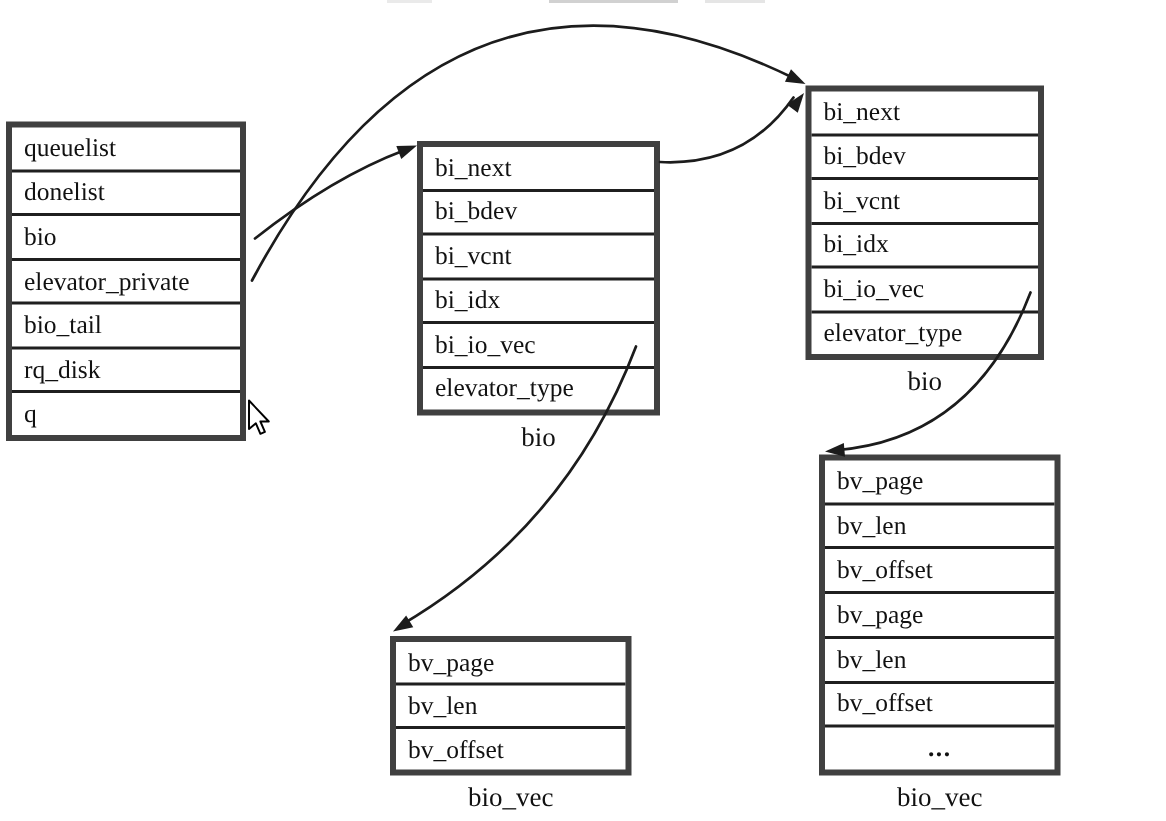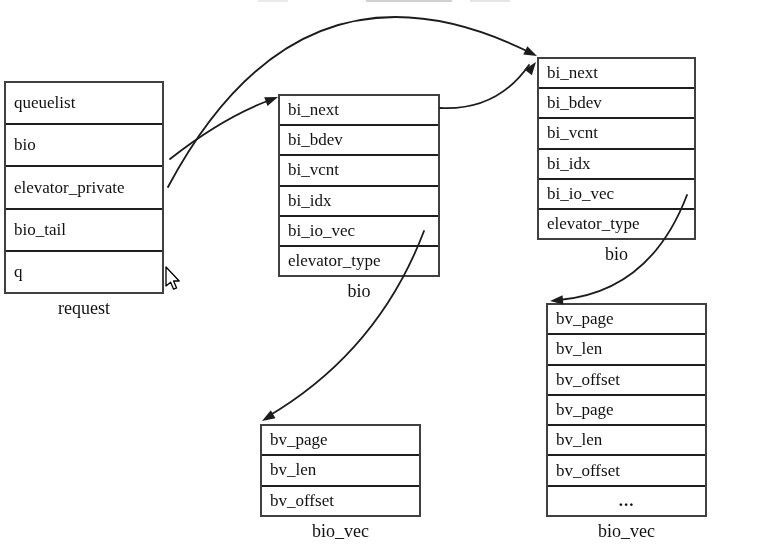--- a/index.html
+++ b/index.html
@@ -6,21 +6,21 @@
   #canvas{
     position:relative;
     width:777px;height:547px;
     background:#ffffff;
     overflow:hidden;
     font-family:"Liberation Serif", serif;
     color:#111111;
   }
   .struct{position:absolute;}
   .box{
-    border:2px solid #404040;
+    border:4px solid #404040;
     background:#ffffff;
     display:flex;
     flex-direction:column;
     box-sizing:border-box;
   }
   .row{
     flex:1;
     display:flex;
     align-items:center;
     padding-left:8px;
@@ -49,26 +49,27 @@
   }
 </style>
 </head>
 <body>
 
 <div id="canvas" data-name="diagram-canvas">
 
   <div class="struct" style="left:4px;top:81px;width:160px;" data-name="struct-request">
     <div class="box" style="height:213px;">
         <div class="row" data-name="field-row">queuelist</div>
+        <div class="row" data-name="field-row">donelist</div>
         <div class="row" data-name="field-row">bio</div>
         <div class="row" data-name="field-row">elevator_private</div>
         <div class="row" data-name="field-row">bio_tail</div>
+        <div class="row" data-name="field-row">rq_disk</div>
         <div class="row" data-name="field-row">q</div>
       </div>
-    <div class="label" data-name="struct-label-request">request</div>
   </div>
 
   <div class="struct" style="left:278px;top:94px;width:162px;" data-name="struct-bio-1">
     <div class="box" style="height:183px;">
         <div class="row" data-name="field-row">bi_next</div>
         <div class="row" data-name="field-row">bi_bdev</div>
         <div class="row" data-name="field-row">bi_vcnt</div>
         <div class="row" data-name="field-row">bi_idx</div>
         <div class="row" data-name="field-row">bi_io_vec</div>
         <div class="row" data-name="field-row">elevator_type</div>

